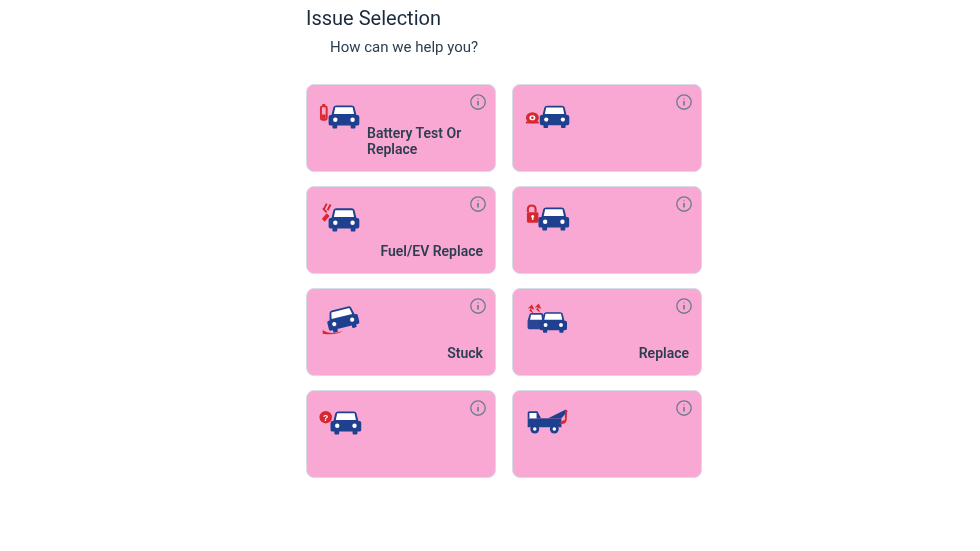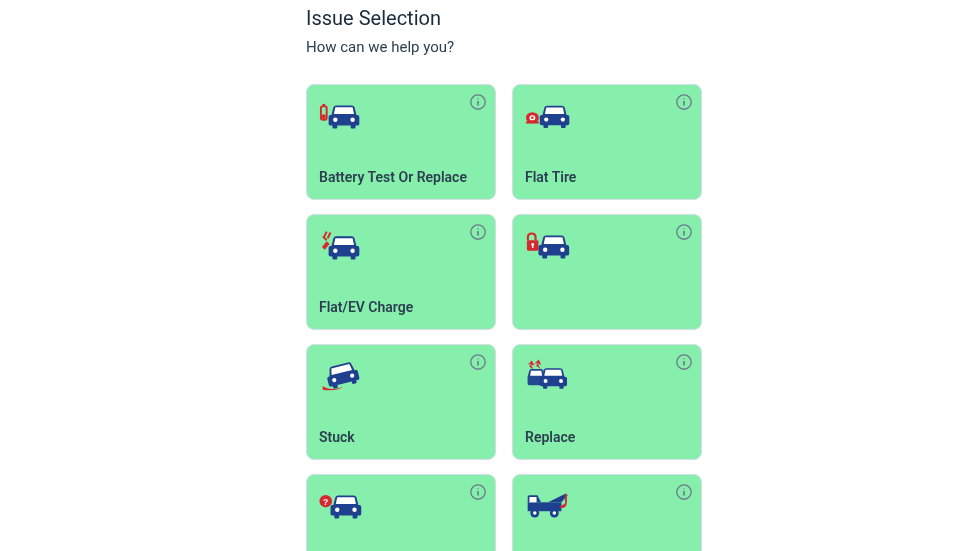--- a/index.html
+++ b/index.html
@@ -18,35 +18,35 @@
     .page-title {
       font-size: 20px;
       font-weight: 400;
       color: #1a2b3c;
       margin-bottom: 8px;
     }
     .page-subtitle {
       font-size: 15px;
       color: #2c3e50;
       margin-bottom: 28px;
+      margin-left: 24px;
     }
     .card-grid {
       display: grid;
       grid-template-columns: 190px 190px;
       gap: 14px 16px;
     }
     .issue-card {
       position: relative;
       border: 1px solid #d5dde5;
       border-radius: 8px;
-      background: #86efac;
+      background: #f9a8d4;
       padding: 10px 12px 14px 12px;
-      height: 116px;
+      height: 88px;
       display: flex;
-      flex-direction: column;
       justify-content: space-between;
       cursor: pointer;
     }
     .card-icon {
       width: 48px;
       height: 36px;
       display: flex;
       align-items: center;
       justify-content: flex-start;
       margin-top: 2px;
@@ -120,21 +120,20 @@
           <rect x="1" y="23" width="14" height="2.2" fill="#d7282f"></rect>
 
           <g fill="#1f3f8f">
             <path d="M19 16 L21 8 Q21.6 6 24 6 L40 6 Q42.4 6 43 8 L45 16 L46 16 Q48 16 48 18 L48 25 Q48 27 46 27 L44 27 L44 29 Q44 30 43 30 L40 30 Q39 30 39 29 L39 27 L25 27 L25 29 Q25 30 24 30 L21 30 Q20 30 20 29 L20 27 L18 27 Q16 27 16 25 L16 18 Q16 16 18 16 Z"></path>
           </g>
           <path d="M23 8 L41 8 L42.5 15 L21.5 15 Z" fill="#ffffff"></path>
           <circle cx="23" cy="21" r="2.3" fill="#ffffff"></circle>
           <circle cx="41" cy="21" r="2.3" fill="#ffffff"></circle>
         </svg>
       </span>
-      <span class="card-label">Flat Tire</span>
     </div>
 
     <div class="issue-card">
       <span class="info-icon">
         <svg viewBox="0 0 20 20" fill="none" stroke="currentColor" stroke-width="1.5">
           <circle cx="10" cy="10" r="8"></circle>
           <circle cx="10" cy="6.5" r="0.8" fill="currentColor" stroke="none"></circle>
           <line x1="10" y1="9" x2="10" y2="14" stroke-width="1.8"></line>
         </svg>
       </span>
@@ -149,21 +148,21 @@
           <path d="M3 19 L8 13 L11 16 L6 22 Z" fill="#d7282f"></path>
 
           <g fill="#1f3f8f">
             <path d="M13 18 L15 10 Q15.6 8 18 8 L34 8 Q36.4 8 37 10 L39 18 L40 18 Q42 18 42 20 L42 27 Q42 29 40 29 L38 29 L38 31 Q38 32 37 32 L34 32 Q33 32 33 31 L33 29 L19 29 L19 31 Q19 32 18 32 L15 32 Q14 32 14 31 L14 29 L12 29 Q10 29 10 27 L10 20 Q10 18 12 18 Z"></path>
           </g>
           <path d="M17 10 L35 10 L36.5 17 L15.5 17 Z" fill="#ffffff"></path>
           <circle cx="17" cy="23" r="2.3" fill="#ffffff"></circle>
           <circle cx="35" cy="23" r="2.3" fill="#ffffff"></circle>
         </svg>
       </span>
-      <span class="card-label">Flat/EV Charge</span>
+      <span class="card-label">Fuel/EV Replace</span>
     </div>
 
     <div class="issue-card">
       <span class="info-icon">
         <svg viewBox="0 0 20 20" fill="none" stroke="currentColor" stroke-width="1.5">
           <circle cx="10" cy="10" r="8"></circle>
           <circle cx="10" cy="6.5" r="0.8" fill="currentColor" stroke="none"></circle>
           <line x1="10" y1="9" x2="10" y2="14" stroke-width="1.8"></line>
         </svg>
       </span>

